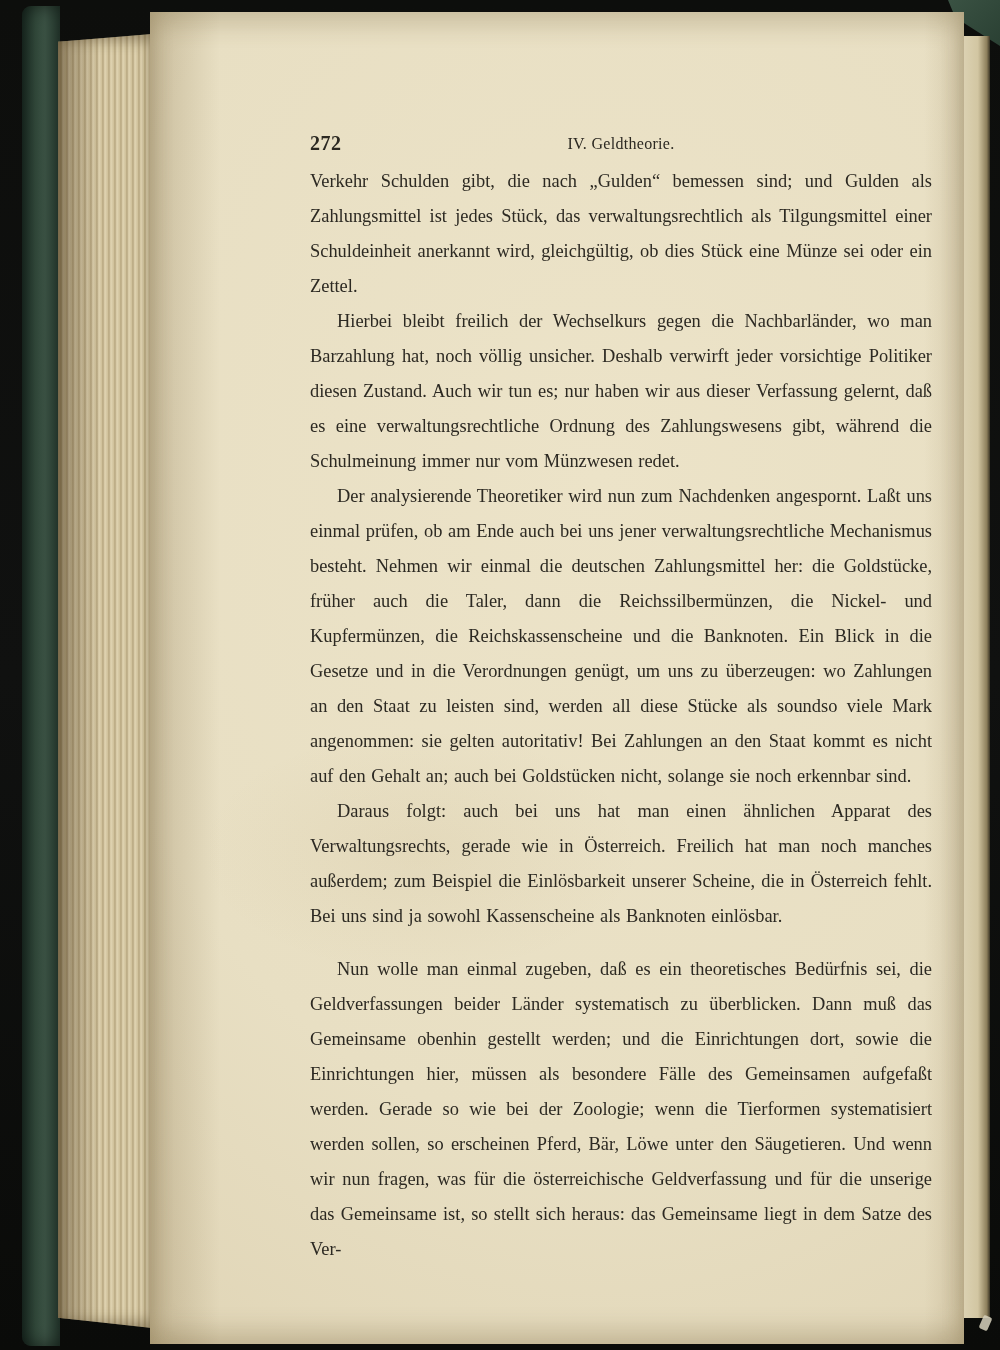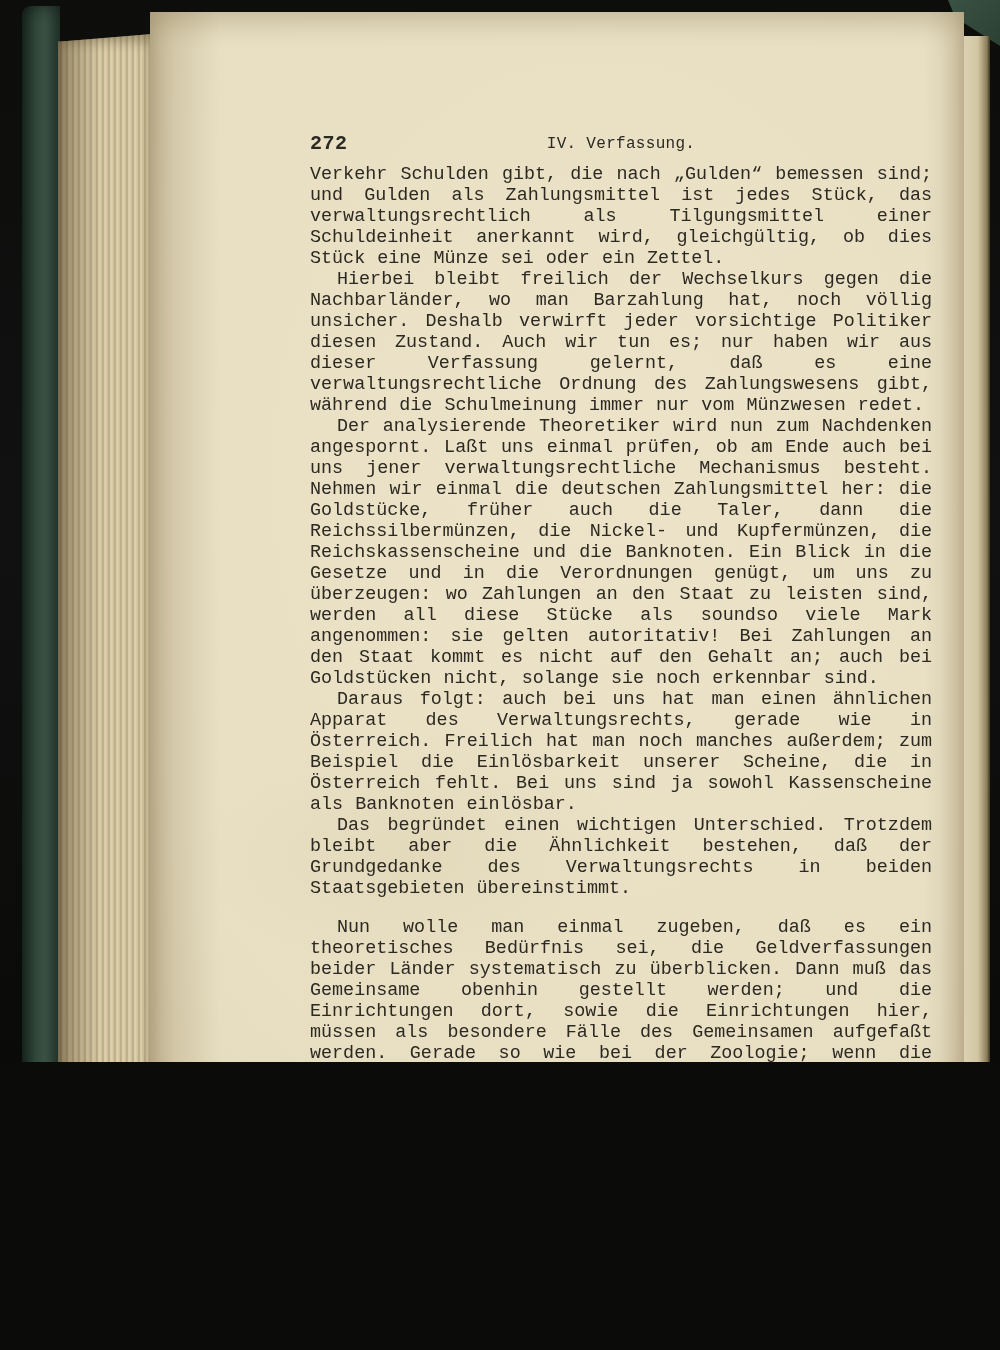--- a/index.html
+++ b/index.html
@@ -3,24 +3,24 @@
 <meta charset="utf-8">
 <style>
   html, body {
     margin: 0;
     padding: 0;
     background: #0b0c0a;
   }
   .scene {
     position: relative;
     width: 1000px;
-    height: 1062px;
+    height: 1350px;
     background: linear-gradient(180deg, #0d0e0c 0%, #101110 50%, #0a0b09 100%);
     overflow: hidden;
-    font-family: Liberation Mono, monospace;
+    font-family: Liberation Serif, serif;
   }
 
   
   .cover-spine {
     position: absolute;
     left: 22px;
     top: 6px;
     width: 38px;
     height: 1340px;
     border-radius: 9px 0 0 9px;
@@ -126,21 +126,21 @@
     font-size: 16px;
     letter-spacing: 0.3px;
   }
 
   .text-block {
     position: absolute;
     left: 160px;
     top: 152px;
     width: 622px;
     font-size: 18.4px;
-    line-height: 21px;
+    line-height: 35px;
     color: #2c2922;
     text-align: justify;
   }
   .para {
     margin: 0;
     text-indent: 27px;
     word-spacing: 1px;
   }
   .para.no-indent { text-indent: 0; }
   .para.section-gap { margin-top: 18px; }
@@ -153,25 +153,24 @@
   <div class="page-edges"></div>
   <div class="cover-corner-tr"></div>
   <div class="right-page-sliver"></div>
   <div class="corner-mark-br"></div>
 
   <div class="main-page">
     <div class="stain"></div>
 
     <div class="header">
       <span class="page-number">272</span>
-      <span class="running-header">IV. Verfassung.</span>
+      <span class="running-header">IV. Geldtheorie.</span>
     </div>
 
     <div class="text-block">
       <p class="para no-indent">Verkehr Schulden gibt, die nach „Gulden“ bemessen sind; und Gulden als Zahlungsmittel ist jedes Stück, das verwaltungsrechtlich als Tilgungsmittel einer Schuldeinheit anerkannt wird, gleichgültig, ob dies Stück eine Münze sei oder ein Zettel.</p>
       <p class="para">Hierbei bleibt freilich der Wechselkurs gegen die Nachbarländer, wo man Barzahlung hat, noch völlig unsicher. Deshalb verwirft jeder vorsichtige Politiker diesen Zustand. Auch wir tun es; nur haben wir aus dieser Verfassung gelernt, daß es eine verwaltungsrechtliche Ordnung des Zahlungswesens gibt, während die Schulmeinung immer nur vom Münzwesen redet.</p>
       <p class="para">Der analysierende Theoretiker wird nun zum Nachdenken angespornt. Laßt uns einmal prüfen, ob am Ende auch bei uns jener verwaltungsrechtliche Mechanismus besteht. Nehmen wir einmal die deutschen Zahlungsmittel her: die Goldstücke, früher auch die Taler, dann die Reichssilbermünzen, die Nickel- und Kupfermünzen, die Reichskassenscheine und die Banknoten. Ein Blick in die Gesetze und in die Verordnungen genügt, um uns zu überzeugen: wo Zahlungen an den Staat zu leisten sind, werden all diese Stücke als soundso viele Mark angenommen: sie gelten autoritativ! Bei Zahlungen an den Staat kommt es nicht auf den Gehalt an; auch bei Goldstücken nicht, solange sie noch erkennbar sind.</p>
       <p class="para">Daraus folgt: auch bei uns hat man einen ähnlichen Apparat des Verwaltungsrechts, gerade wie in Österreich. Freilich hat man noch manches außerdem; zum Beispiel die Einlösbarkeit unserer Scheine, die in Österreich fehlt. Bei uns sind ja sowohl Kassenscheine als Banknoten einlösbar.</p>
-      <p class="para">Das begründet einen wichtigen Unterschied. Trotzdem bleibt aber die Ähnlichkeit bestehen, daß der Grundgedanke des Verwaltungsrechts in beiden Staatsgebieten übereinstimmt.</p>
       <p class="para section-gap">Nun wolle man einmal zugeben, daß es ein theoretisches Bedürfnis sei, die Geldverfassungen beider Länder systematisch zu überblicken. Dann muß das Gemeinsame obenhin gestellt werden; und die Einrichtungen dort, sowie die Einrichtungen hier, müssen als besondere Fälle des Gemeinsamen aufgefaßt werden. Gerade so wie bei der Zoologie; wenn die Tierformen systematisiert werden sollen, so erscheinen Pferd, Bär, Löwe unter den Säugetieren. Und wenn wir nun fragen, was für die österreichische Geldverfassung und für die unserige das Gemeinsame ist, so stellt sich heraus: das Gemeinsame liegt in dem Satze des Ver-</p>
     </div>
   </div>
 </div>
 
 </body></html>

